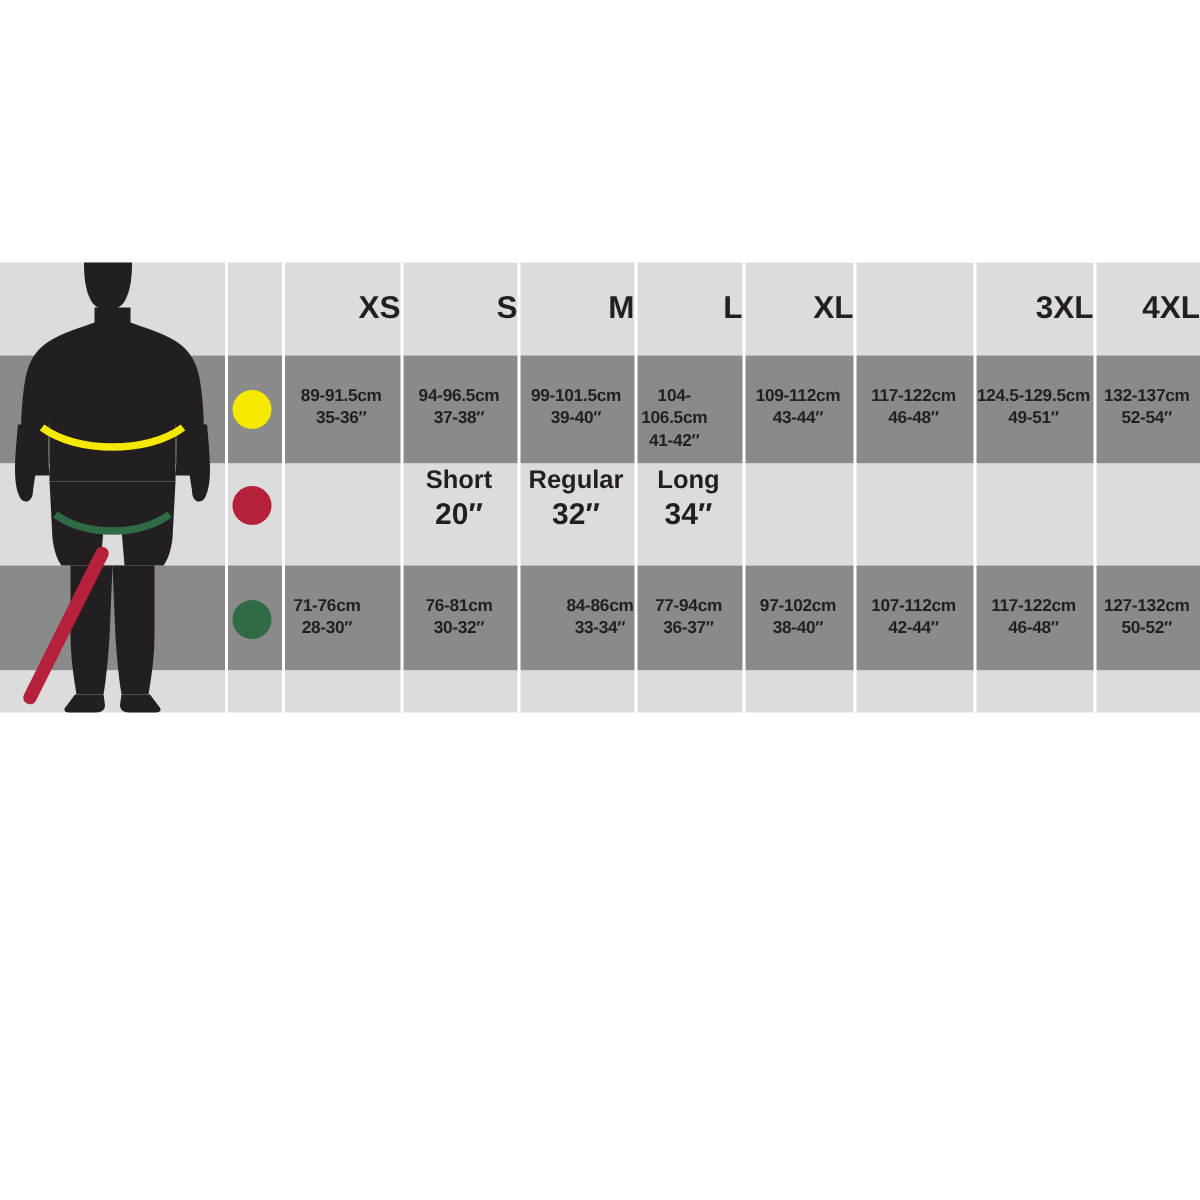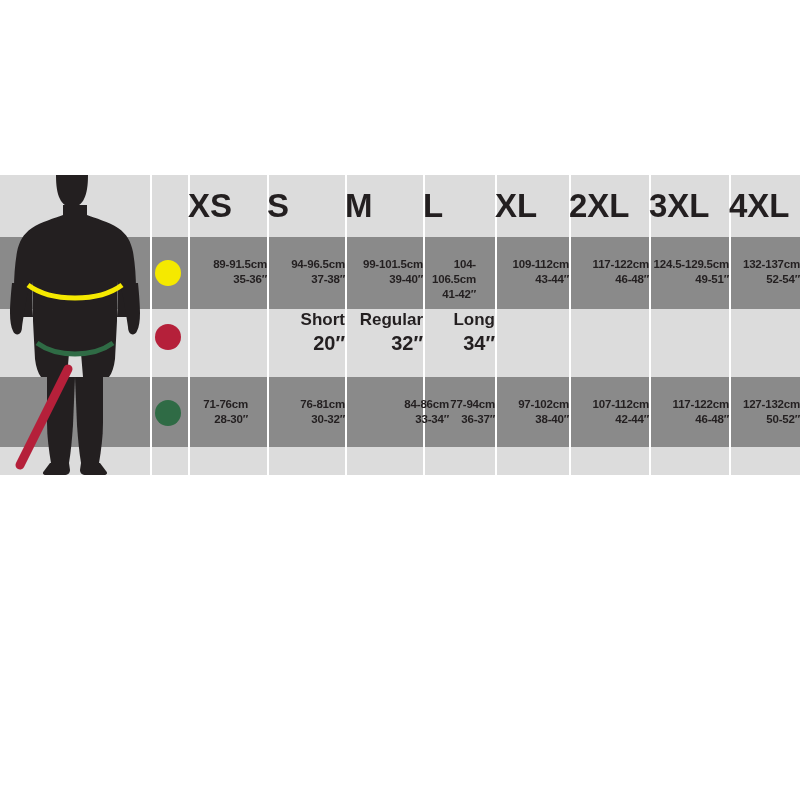--- a/index.html
+++ b/index.html
@@ -51,39 +51,38 @@
     height: 300px;
     background: #ffffff;
   }
 
   
   .hdr {
     position: absolute;
     top: 0;
     height: 62px;
     line-height: 62px;
-    text-align: left;
-    font-size: 33px;
+    text-align: right;
+    font-size: 21px;
     font-weight: bold;
     color: #231f20;
   }
 
   
   .cell {
     position: absolute;
     text-align: center;
     color: #231f20;
   }
   .cell .l1, .cell .l2 {
     display: block;
     font-size: 11.5px;
     font-weight: bold;
     line-height: 15px;
     letter-spacing: -0.2px;
-    text-align: right;
   }
   .row-chest .cell { top: 62px; height: 72px; padding-top: 20px; box-sizing: border-box; }
   .row-waist .cell { top: 202px; height: 70px; padding-top: 20px; box-sizing: border-box; }
 
   
   .row-leg .cell {
     top: 134px;
     height: 68px;
     padding-top: 0;
     box-sizing: border-box;
@@ -181,21 +180,20 @@
     <div class="vline" style="left:495px"></div>
     <div class="vline" style="left:569px"></div>
     <div class="vline" style="left:649px"></div>
     <div class="vline" style="left:729px"></div>
 
     <div class="hdr" style="left:188px;width:79px">XS</div>
     <div class="hdr" style="left:267px;width:78px">S</div>
     <div class="hdr" style="left:345px;width:78px">M</div>
     <div class="hdr" style="left:423px;width:72px">L</div>
     <div class="hdr" style="left:495px;width:74px">XL</div>
-    <div class="hdr" style="left:569px;width:80px">2XL</div>
     <div class="hdr" style="left:649px;width:80px">3XL</div>
     <div class="hdr" style="left:729px;width:71px">4XL</div>
 
     <div class="row-chest">
       <div class="cell" style="left:188px;width:79px">
         <span class="l1">89-91.5cm</span>
         <span class="l2">35-36″</span>
       </div>
       <div class="cell" style="left:267px;width:78px">
         <span class="l1">94-96.5cm</span>

